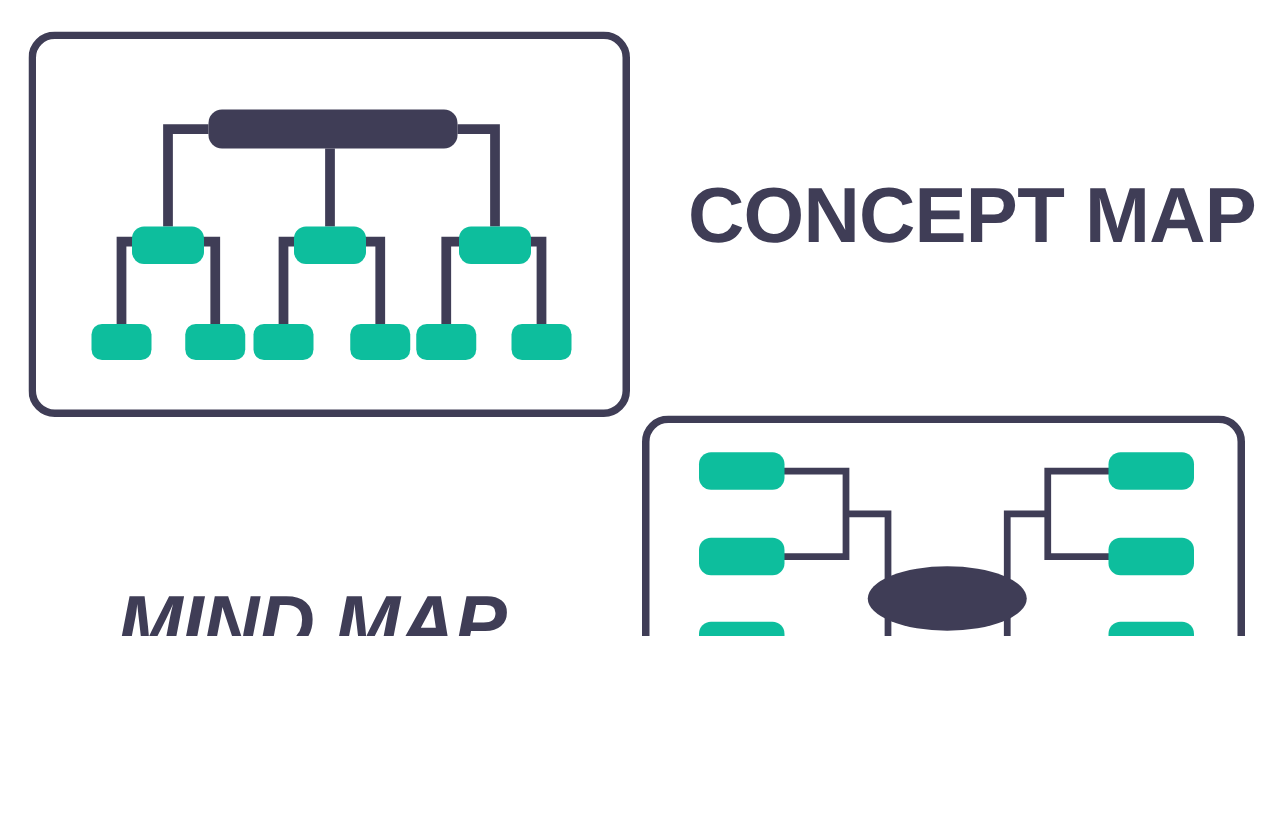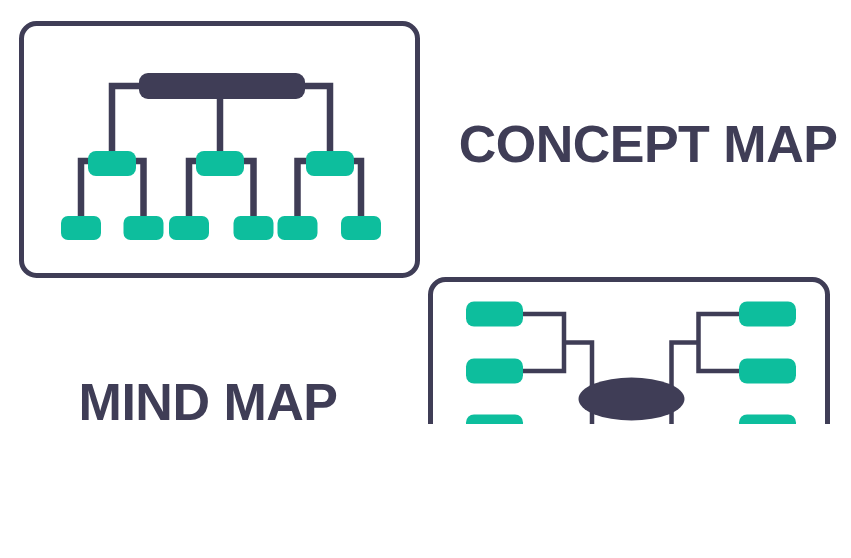--- a/index.html
+++ b/index.html
@@ -46,21 +46,22 @@
     color: var(--navy, #3f3d56);
     white-space: nowrap;
     user-select: none;
   }
   .label-concept {
     left: 448px;
     top: 118px;
   }
   .label-mind {
     left: 8px;
-    top: 376px;
+    top: 390px;
+    font-style: italic;
   }
   .connector {
     stroke: var(--navy, #3f3d56);
     fill: none;
   }
   .node-teal {
     fill: var(--teal, #0dbe9d);
   }
   .node-navy {
     fill: var(--navy, #3f3d56);

